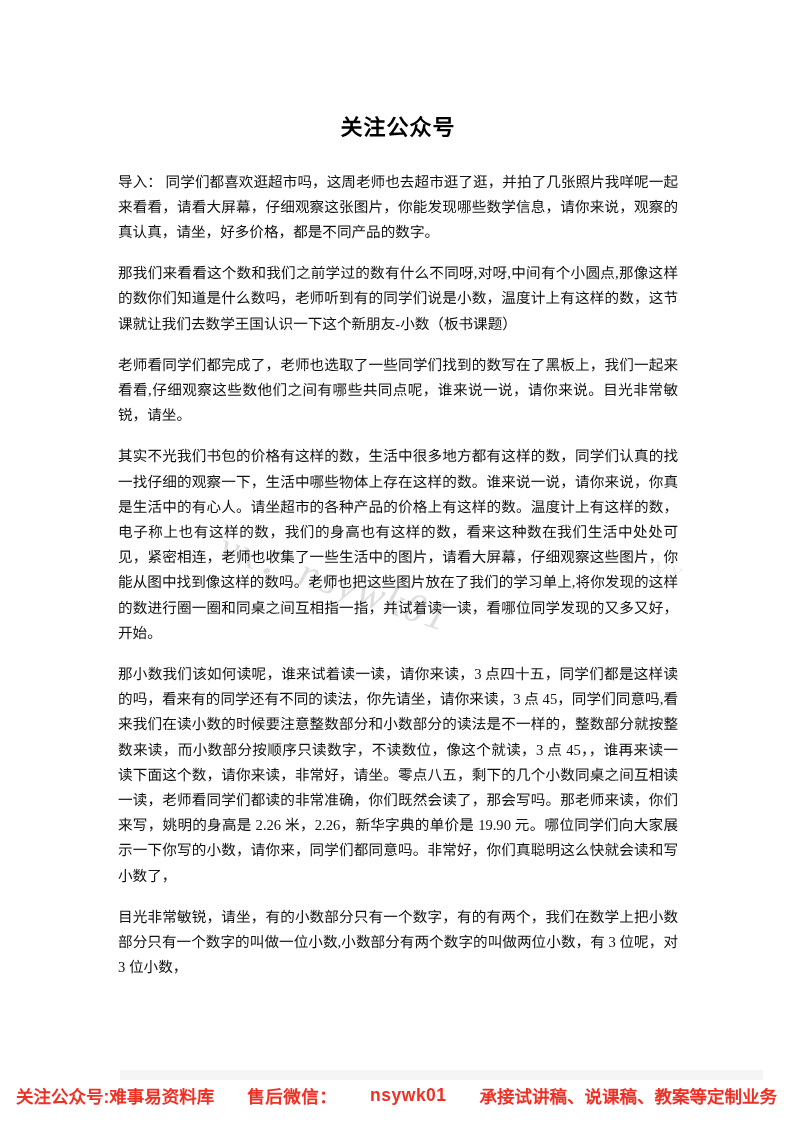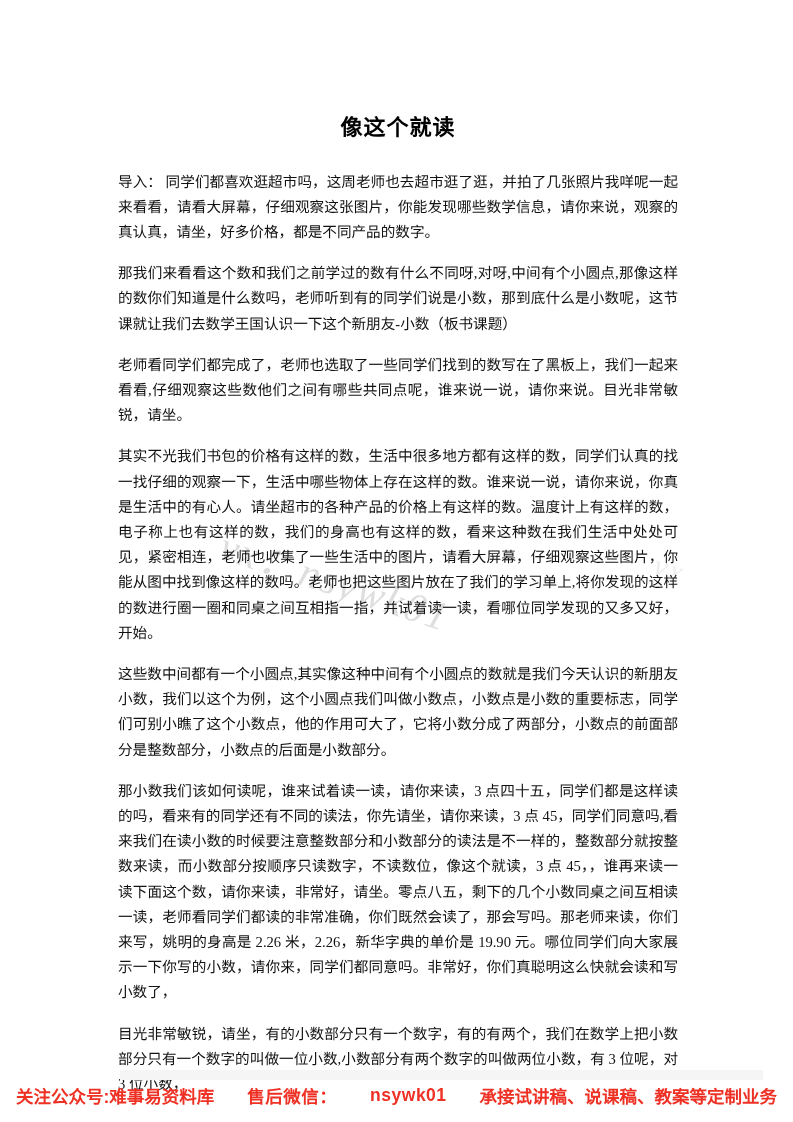--- a/index.html
+++ b/index.html
@@ -133,28 +133,27 @@
 
 <div id="page">
 
   <div id="watermark-layer">
     <div class="watermark wm-main">vx：nsywk01</div>
     <div class="watermark wm-faint">vx</div>
   </div>
 
   <div id="content">
 
-    <h1 id="doc-title">像这个就读</h1>
+    <h1 id="doc-title">关注公众号</h1>
 
     <div id="body-paragraphs">
       <p class="para">导入： 同学们都喜欢逛超市吗，这周老师也去超市逛了逛，并拍了几张照片我咩呢一起来看看，请看大屏幕，仔细观察这张图片，你能发现哪些数学信息，请你来说，观察的真认真，请坐，好多价格，都是不同产品的数字。</p>
-      <p class="para">那我们来看看这个数和我们之前学过的数有什么不同呀,对呀,中间有个小圆点,那像这样的数你们知道是什么数吗，老师听到有的同学们说是小数，那到底什么是小数呢，这节课就让我们去数学王国认识一下这个新朋友-小数（板书课题）</p>
+      <p class="para">那我们来看看这个数和我们之前学过的数有什么不同呀,对呀,中间有个小圆点,那像这样的数你们知道是什么数吗，老师听到有的同学们说是小数，温度计上有这样的数，这节课就让我们去数学王国认识一下这个新朋友-小数（板书课题）</p>
       <p class="para">老师看同学们都完成了，老师也选取了一些同学们找到的数写在了黑板上，我们一起来看看,仔细观察这些数他们之间有哪些共同点呢，谁来说一说，请你来说。目光非常敏锐，请坐。</p>
       <p class="para">其实不光我们书包的价格有这样的数，生活中很多地方都有这样的数，同学们认真的找一找仔细的观察一下，生活中哪些物体上存在这样的数。谁来说一说，请你来说，你真是生活中的有心人。请坐超市的各种产品的价格上有这样的数。温度计上有这样的数，电子称上也有这样的数，我们的身高也有这样的数，看来这种数在我们生活中处处可见，紧密相连，老师也收集了一些生活中的图片，请看大屏幕，仔细观察这些图片，你能从图中找到像这样的数吗。老师也把这些图片放在了我们的学习单上,将你发现的这样的数进行圈一圈和同桌之间互相指一指，并试着读一读，看哪位同学发现的又多又好，开始。</p>
-      <p class="para">这些数中间都有一个小圆点,其实像这种中间有个小圆点的数就是我们今天认识的新朋友小数，我们以这个为例，这个小圆点我们叫做小数点，小数点是小数的重要标志，同学们可别小瞧了这个小数点，他的作用可大了，它将小数分成了两部分，小数点的前面部分是整数部分，小数点的后面是小数部分。</p>
       <p class="para">那小数我们该如何读呢，谁来试着读一读，请你来读，3 点四十五，同学们都是这样读的吗，看来有的同学还有不同的读法，你先请坐，请你来读，3 点 45，同学们同意吗,看来我们在读小数的时候要注意整数部分和小数部分的读法是不一样的，整数部分就按整数来读，而小数部分按顺序只读数字，不读数位，像这个就读，3 点 45，，谁再来读一读下面这个数，请你来读，非常好，请坐。零点八五，剩下的几个小数同桌之间互相读一读，老师看同学们都读的非常准确，你们既然会读了，那会写吗。那老师来读，你们来写，姚明的身高是 2.26 米，2.26，新华字典的单价是 19.90 元。哪位同学们向大家展示一下你写的小数，请你来，同学们都同意吗。非常好，你们真聪明这么快就会读和写小数了，</p>
       <p class="para">目光非常敏锐，请坐，有的小数部分只有一个数字，有的有两个，我们在数学上把小数部分只有一个数字的叫做一位小数,小数部分有两个数字的叫做两位小数，有 3 位呢，对 3 位小数，</p>
     </div>
 
   </div>
 
   <div id="footer-shade"></div>
 
   <div id="footer-banner">
     <span class="seg">关注公众号:难事易资料库</span>

